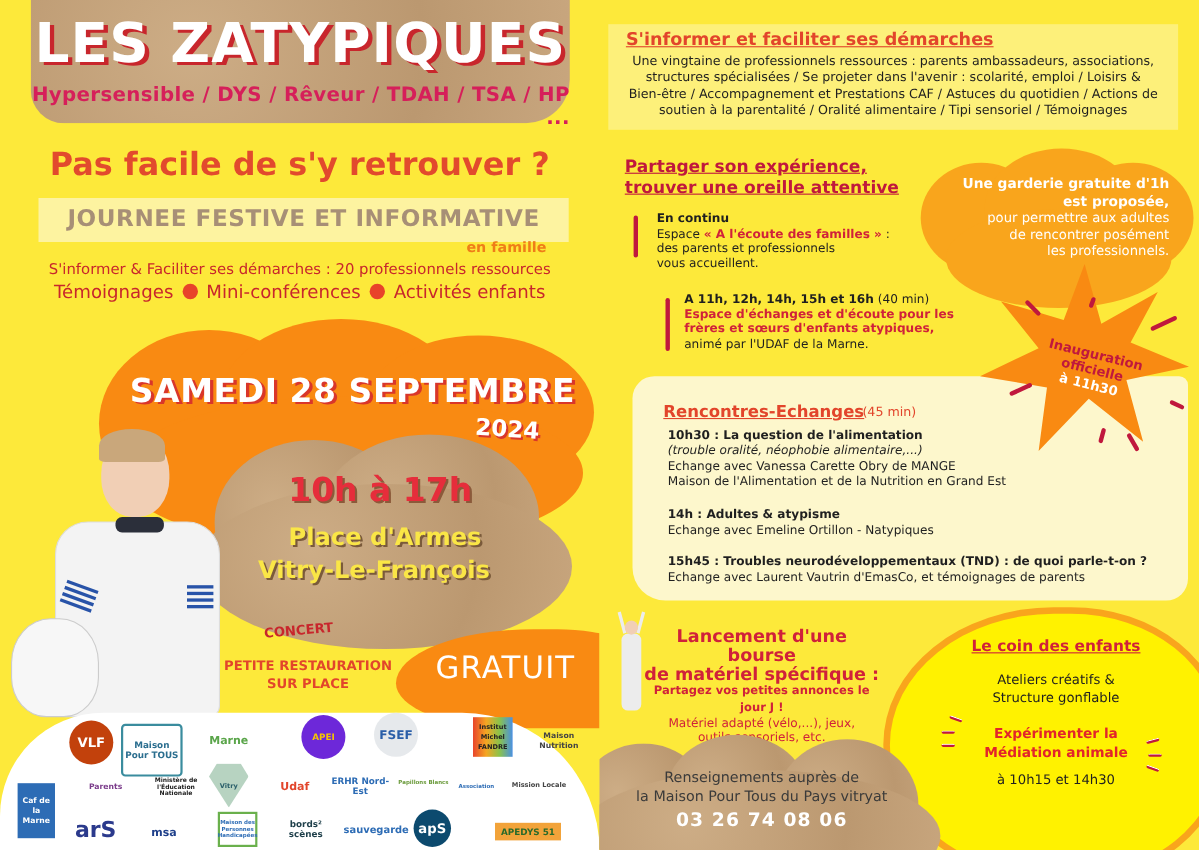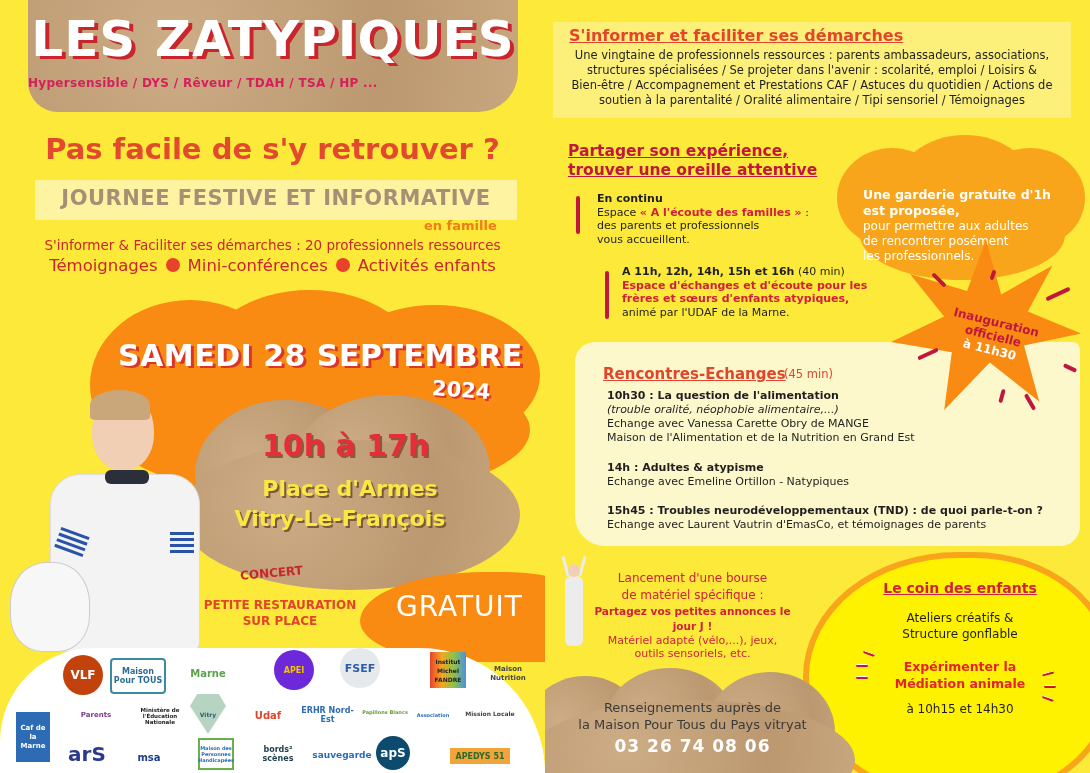--- a/index.html
+++ b/index.html
@@ -7,21 +7,21 @@
   body { font-family: "DejaVu Sans", sans-serif; background: #fde93a; position: relative; }
 
   .panel { position: absolute; top: 0; height: 773px; }
   .left { left: 0; width: 545px; background: #fde93a; overflow: hidden; }
   .right { left: 545px; width: 545px; background: #fde93a; overflow: hidden; }
 
   
   .kraft { background: #c4a27a; background-image: radial-gradient(circle at 30% 40%, #cdad86 0, #bb9870 60%, #c8a67e 100%); }
   .title-box { position: absolute; left: 28px; top: 0; width: 490px; height: 112px; border-radius: 0 0 40px 30px; }
   .title-main { position: absolute; left: 0; width: 100%; top: 10px; text-align: center; font-family: "DejaVu Sans", sans-serif; font-weight: bold; font-size: 50px; color: #fff; letter-spacing: 1px; text-shadow: 4px 3px 0 #c8262c; }
-  .title-sub { position: absolute; left: 0; width: 100%; top: 76px; text-align: left; font-size: 12px; color: #d61f5a; font-weight: bold; letter-spacing: 0.3px; }
+  .title-sub { position: absolute; left: 0; width: 100%; top: 76px; text-align: right; font-size: 18px; color: #d61f5a; font-weight: bold; letter-spacing: 0.3px; }
 
   .question { position: absolute; left: 0; width: 545px; top: 132px; text-align: center; font-size: 29px; font-weight: bold; color: #e24a2d; }
   .journee-box { position: absolute; left: 35px; top: 180px; width: 482px; height: 40px; background: #fdf3a0; }
   .journee { position: absolute; left: 35px; width: 482px; top: 186px; text-align: center; font-size: 21px; font-weight: bold; color: #a78f76; letter-spacing: 0.5px; }
   .en-famille { position: absolute; left: 424px; top: 218px; font-size: 13px; font-weight: bold; color: #ef7d18; }
   .informer { position: absolute; left: 0; width: 545px; top: 237px; text-align: center; font-size: 13.5px; color: #c8262c; }
   .activities { position: absolute; left: 0; width: 545px; top: 256px; text-align: center; font-size: 16.5px; color: #c8262c; }
   .bullet { display: inline-block; width: 14px; height: 14px; border-radius: 50%; background: #e8432a; margin: 0 8px; vertical-align: -1px; }
 
   .orange-cloud { position: absolute; background: #f98a12; border-radius: 50%; }
@@ -56,36 +56,36 @@
   .info-title { position: absolute; left: 24px; top: 26px; font-size: 16px; font-weight: bold; color: #e2452b; text-decoration: underline; }
   .info-text { position: absolute; left: 12px; width: 510px; top: 48px; text-align: center; font-size: 11.5px; line-height: 15px; color: #1f1f1f; }
 
   .share-title { position: absolute; left: 23px; top: 142px; font-size: 15.5px; font-weight: bold; color: #c0183d; text-decoration: underline; line-height: 19px; }
   .vbar { position: absolute; width: 4px; background: #c0183d; border-radius: 2px; }
   .sub-text { position: absolute; font-size: 11px; line-height: 13.5px; color: #1f1f1f; }
   .sub-text b { color: #1f1f1f; }
   .red { color: #d0213a; font-weight: bold; }
 
   .garderie-cloud { position: absolute; background: #f9a51c; border-radius: 50%; }
-  .garderie-text { position: absolute; left: 318px; width: 200px; top: 159px; text-align: left; font-size: 12px; line-height: 15px; color: #fff; margin-top: 28px; }
+  .garderie-text { position: absolute; left: 318px; width: 200px; top: 159px; text-align: right; font-size: 12px; line-height: 15px; color: #fff; }
   .garderie-text b { font-size: 12.5px; }
 
   .star { position: absolute; left: 346px; top: 240px; width: 190px; height: 170px; background: #f98a12;
     clip-path: polygon(50% 0%, 58% 32%, 85% 15%, 72% 42%, 100% 55%, 70% 62%, 78% 95%, 52% 72%, 28% 100%, 32% 66%, 0% 60%, 28% 45%, 10% 20%, 40% 30%); }
   .inaug { position: absolute; left: 388px; top: 315px; width: 120px; text-align: center; font-size: 12px; font-weight: bold; line-height: 14px; color: #c0183d; transform: rotate(14deg); }
   .inaug .w { color: #fff; }
   .dash { position: absolute; width: 18px; height: 4px; background: #c0183d; border-radius: 2px; }
 
   .rencontre-box { position: absolute; left: 30px; top: 342px; width: 505px; height: 204px; background: #fdf7cc; border-radius: 20px 8px 20px 30px; }
   .rencontre-title { position: absolute; left: 58px; top: 365px; font-size: 15px; font-weight: bold; color: #e2452b; text-decoration: underline; }
   .rencontre-dur { position: absolute; left: 239px; top: 367px; font-size: 11.5px; color: #e2452b; }
   .ev { position: absolute; left: 62px; font-size: 11px; line-height: 14px; color: #1f1f1f; }
 
   .bourse { position: absolute; left: 40px; width: 215px; top: 570px; text-align: center; color: #d0213a; }
-  .bourse .t { font-size: 12px; font-weight: normal; line-height: 17px; }
+  .bourse .t { font-size: 16px; font-weight: bold; line-height: 17px; }
   .bourse .p { font-size: 10.5px; font-weight: bold; line-height: 15px; }
   .bourse .m { font-size: 11px; line-height: 13px; }
 
   .mini-astro { position: absolute; left: 16px; top: 556px; width: 24px; height: 92px; }
   .mini-astro .h { position: absolute; left: 7px; top: 8px; width: 12px; height: 13px; background: #f1cfb5; border-radius: 50%; }
   .mini-astro .b { position: absolute; left: 4px; top: 20px; width: 18px; height: 70px; background: #ececec; border-radius: 6px; }
   .mini-astro .a { position: absolute; left: 3px; top: 0; width: 3px; height: 20px; background: #ececec; transform: rotate(-15deg); }
   .mini-astro .a2 { position: absolute; left: 20px; top: 0; width: 3px; height: 20px; background: #ececec; transform: rotate(15deg); }
 
   .contact-cloud { position: absolute; border-radius: 50%; }
@@ -147,21 +147,21 @@
     <div class="stripe1"></div>
     <div class="stripe2"></div>
     <div class="collar"></div>
     <div class="head"></div>
     <div class="hair"></div>
     <div class="helmet"></div>
   </div>
 
   <div class="logos-area"></div>
   <div class="logo" style="left:63px;top:655px;width:40px;height:40px;border-radius:50%;background:#c2410c;color:#fff;font-size:12px;">VLF</div>
-  <div class="logo" style="left:110px;top:658px;width:56px;height:36px;color:#2b6e8f;border:2px solid #3a8c9e;border-radius:4px;">Maison Pour TOUS</div>
+  <div class="logo" style="left:110px;top:658px;width:56px;height:48px;color:#2b6e8f;border:2px solid #3a8c9e;border-radius:4px;">Maison Pour TOUS</div>
   <div class="logo" style="left:188px;top:655px;width:40px;height:36px;color:#5aa54a;font-size:10px;">Marne</div>
   <div class="logo" style="left:274px;top:650px;width:40px;height:40px;border-radius:50%;background:#6d28d9;color:#f5c500;">APEI</div>
   <div class="logo" style="left:340px;top:648px;width:40px;height:40px;border-radius:50%;background:#e6e9ec;color:#2a5ea8;font-size:11px;">FSEF</div>
   <div class="logo" style="left:430px;top:652px;width:36px;height:36px;background:linear-gradient(90deg,#e8452b,#f5a623,#8bc34a,#4a90e2);color:#222;font-size:6px;">Institut Michel FANDRE</div>
   <div class="logo" style="left:478px;top:665px;width:60px;height:18px;color:#444;font-size:7px;">Maison Nutrition</div>
 
   <div class="logo" style="left:16px;top:712px;width:34px;height:50px;background:#2d6cb5;color:#fff;font-size:7px;">Caf de la Marne</div>
   <div class="logo" style="left:66px;top:700px;width:60px;height:30px;color:#7a3b8a;font-size:7px;">Parents</div>
   <div class="logo" style="left:136px;top:698px;width:48px;height:36px;color:#222;font-size:5.5px;line-height:6px;">Ministère de l'Éducation Nationale</div>
   <div class="logo" style="left:190px;top:694px;width:36px;height:40px;background:#b7d3c1;color:#2a5f6a;clip-path:polygon(50% 100%,0 30%,20% 0,80% 0,100% 30%);font-size:6px;">Vitry</div>

